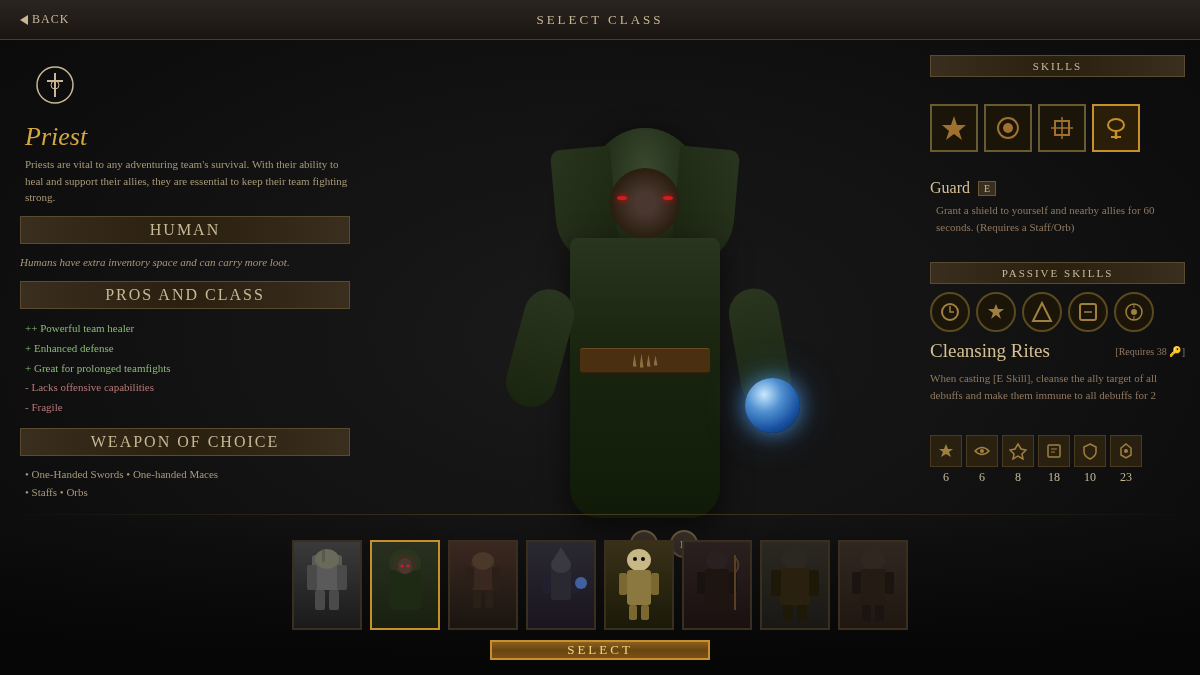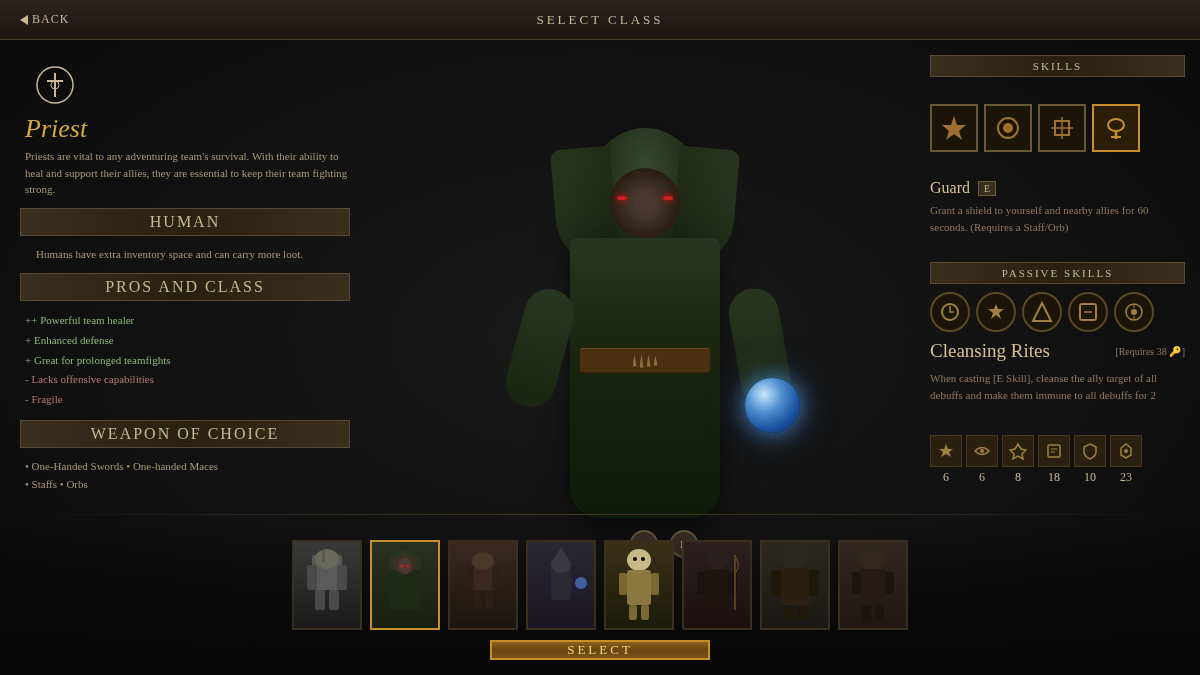--- a/index.html
+++ b/index.html
@@ -86,20 +86,21 @@
       width: 40px;
       height: 40px;
       fill: #c8b896;
     }
 
     .class-name {
       font-size: 26px;
       color: #d4a843;
       font-style: italic;
       margin-left: 5px;
+      margin-top: 8px;
     }
 
     .class-desc {
       font-size: 11px;
       color: #a89878;
       line-height: 1.5;
       margin-left: 5px;
     }
 
     .section-label {
@@ -109,21 +110,22 @@
       font-size: 16px;
       letter-spacing: 2px;
       color: #c8b896;
       padding: 4px 20px;
     }
 
     .section-text {
       font-size: 11px;
       color: #a89878;
       line-height: 1.6;
-      margin-left: 16px;
+      margin-left: 0;
+      font-style: italic;
     }
 
     .pros-cons-list {
       font-size: 11px;
       color: #a89878;
       line-height: 1.8;
       margin-left: 5px;
     }
 
     .pro { color: #8ab878; }
@@ -238,20 +240,21 @@
       border: 1px solid #6a5a30;
       padding: 1px 5px;
       font-size: 10px;
       color: #c8b896;
     }
 
     .skill-desc {
       font-size: 11px;
       color: #907860;
       line-height: 1.5;
+      margin-left: 6px;
     }
 
     .passive-section {
       display: flex;
       flex-direction: column;
       gap: 8px;
       justify-content: space-between;
     }
 
     .passive-icons {

